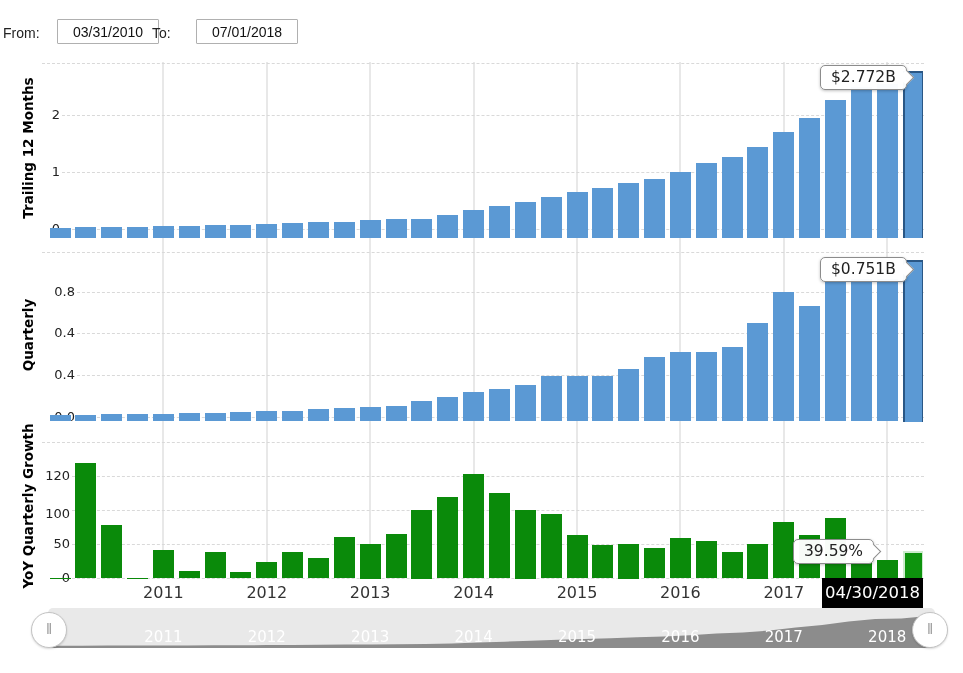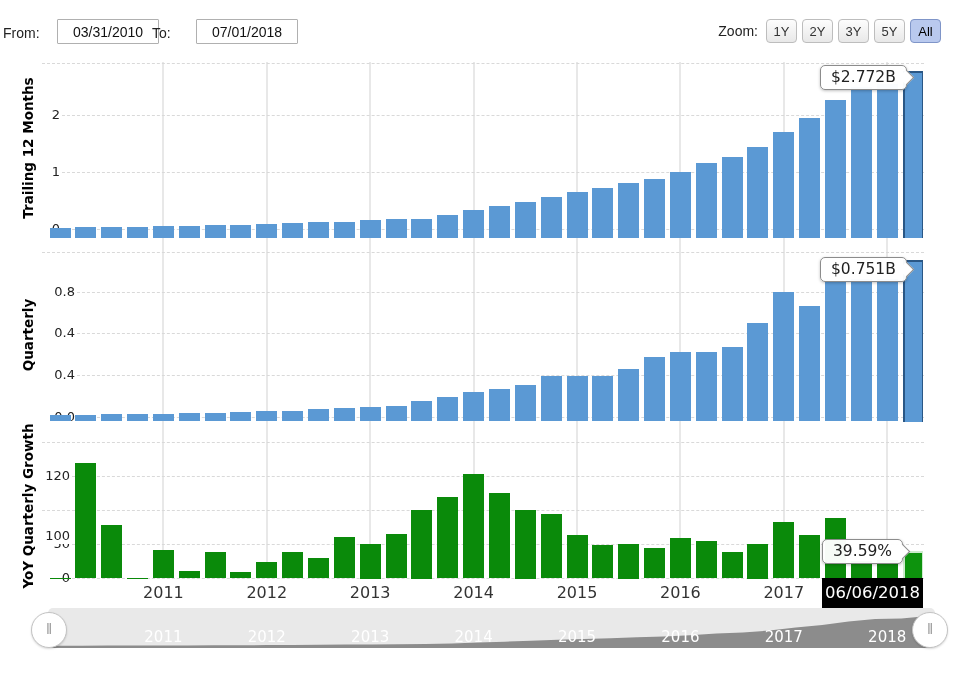--- a/index.html
+++ b/index.html
@@ -53,28 +53,20 @@
 </style>
 </head>
 <body>
 
 <div id="stage">
 
   <span class="hdr-label" style="left:3px">From:</span>
   <input class="date-input" style="left: 57px;" value="03/31/2010">
   <span class="hdr-label" style="left:152px">To:</span>
   <input class="date-input" style="left: 196px;" value="07/01/2018">
-  <div id="zoom-group">
-    <span id="zoom-label">Zoom:</span>
-  <button class="zoom-btn">1Y</button>
-      <button class="zoom-btn">2Y</button>
-      <button class="zoom-btn">3Y</button>
-      <button class="zoom-btn">5Y</button>
-      <button class="zoom-btn active">All</button>
-    </div>
 
   <div id="chart-area">
       <div class="vgrid" style="left: 162.4px;"></div>
       <div class="vgrid" style="left: 265.8px;"></div>
       <div class="vgrid" style="left: 369.2px;"></div>
       <div class="vgrid" style="left: 472.6px;"></div>
       <div class="vgrid" style="left: 576px;"></div>
       <div class="vgrid" style="left: 679.4px;"></div>
       <div class="vgrid" style="left: 782.8px;"></div>
       <div class="vgrid" style="left: 886.2px;"></div>
@@ -166,21 +158,21 @@
         <div class="bar blue" style="left: 778px; width: 21px; height: 139.514px; top: 29.986px;"></div>
         <div class="bar blue" style="left: 803.85px; width: 21px; height: 142.231px; top: 27.269px;"></div>
         <div class="bar blue" style="left: 829.7px; width: 21px; height: 142.231px; top: 27.269px;"></div>
         <div class="bar blue hl-blue" style="left: 855.55px; width: 17px; height: 161.459px; top: 8.041px;"></div>
       </div>
       <div class="hgrid" style="top: 577.5px;"></div>
       <div class="ytick" style="top: 569.5px; left: 0px; width: 68px;">0</div>
       <div class="hgrid" style="top: 543.5px;"></div>
       <div class="ytick" style="top: 535.5px; left: 0px; width: 68px;">50</div>
       <div class="hgrid" style="top: 509.5px;"></div>
-      <div class="ytick" style="top: 528px; left: 0px; width: 68px;">100</div>
+      <div class="ytick" style="top: 506px; left: 0px; width: 68px;">100</div>
       <div class="hgrid" style="top: 475.5px;"></div>
       <div class="ytick" style="top: 467.5px; left: 0px; width: 68px;">120</div>
       <div class="hgrid" style="top: 441.5px;"></div>
       <div class="ytitle" style="left: -72px; top: 497.75px; width: 200px;">YoY Quarterly Growth</div>
       <div class="plot" style="top: 437px; height: 141.5px;">
         <div class="bar green" style="left: 2.5px; width: 21px; height: 1px; top: 140.5px;"></div>
         <div class="bar green" style="left: 28.35px; width: 21px; height: 115.24px; top: 26.26px;"></div>
         <div class="bar green" style="left: 54.2px; width: 21px; height: 53.36px; top: 88.14px;"></div>
         <div class="bar green" style="left: 80.05px; width: 21px; height: 1px; top: 140.5px;"></div>
         <div class="bar green" style="left: 105.9px; width: 21px; height: 28.2px; top: 113.3px;"></div>
@@ -223,24 +215,24 @@
       <div class="xlabel" style="left: 743.8px;">2017</div>
       <div class="xlabel" style="left: 847.2px;">2018</div>
     </div>
 
   <div class="tt" style="left:820px;top:65px">
     <span>$2.772B</span><span class="arrow"></span>
   </div>
   <div class="tt" style="left:820px;top:257px">
     <span>$0.751B</span><span class="arrow"></span>
   </div>
-  <div class="tt" style="left:822px;top:539px">
+  <div class="tt" style="left:793px;top:539px">
     <span>39.59%</span><span class="arrow"></span>
   </div>
-  <div id="date-flag">06/06/2018</div>
+  <div id="date-flag">04/30/2018</div>
 
   <div id="navigator">
       <svg id="nav-svg" width="887" height="40">
         <polygon points="0,40 7.0,37.7 33.5,37.7 59.9,37.6 86.4,37.6 112.8,37.5 139.3,37.4 165.7,37.3 192.2,37.2 218.6,37.1 245.1,36.9 271.5,36.8 298.0,36.6 324.5,36.4 350.9,36.2 377.4,36.1 403.8,35.4 430.3,34.4 456.7,33.7 483.2,32.8 509.6,31.8 536.1,31.0 562.5,30.2 589.0,29.2 615.5,28.5 641.9,27.2 668.4,25.4 694.8,24.4 721.3,22.5 747.7,19.5 774.2,16.9 800.6,13.5 827.1,10.9 853.5,10.4 880.0,8.0 887,8 887,40" fill="#8c8c8c"></polygon>
       </svg>
       <div class="nav-year" style="left: 80.4px;">2011</div>
       <div class="nav-year" style="left: 183.8px;">2012</div>
       <div class="nav-year" style="left: 287.2px;">2013</div>
       <div class="nav-year" style="left: 390.6px;">2014</div>
       <div class="nav-year" style="left: 494px;">2015</div>

